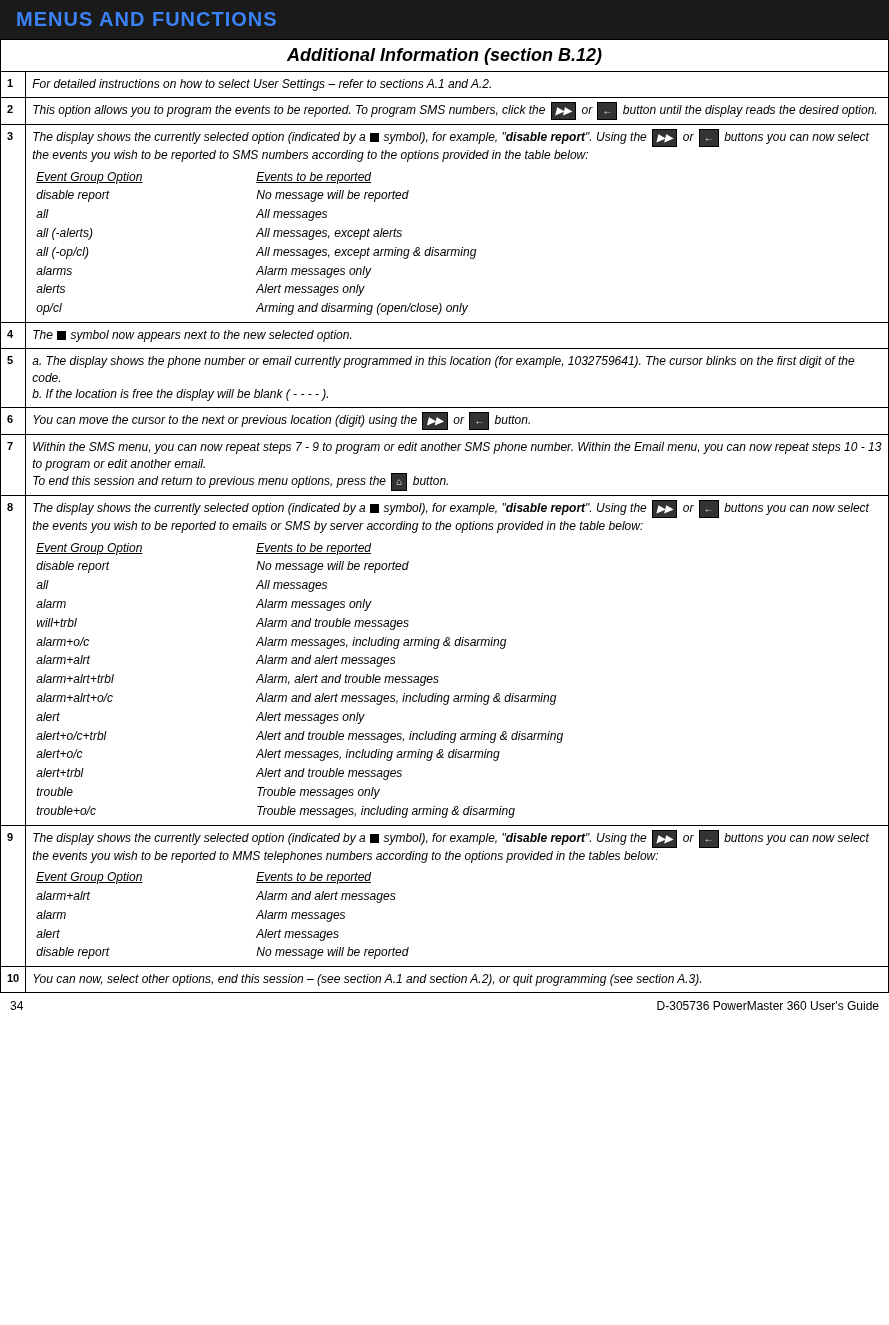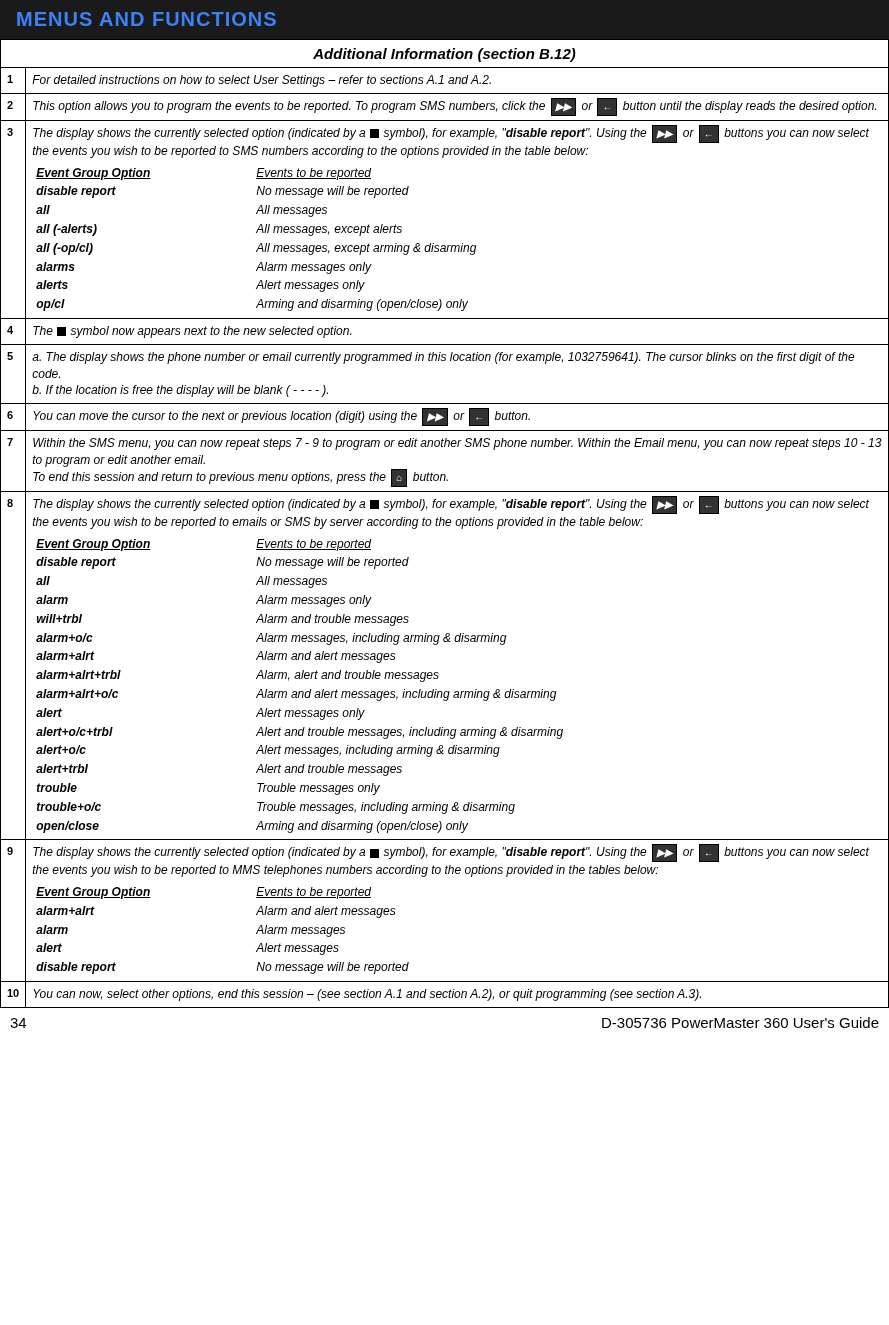--- a/index.html
+++ b/index.html
@@ -22,21 +22,21 @@
     .main-table {
       width: 100%;
       border-collapse: collapse;
       margin: 0;
     }
     .title-row td {
       background: #fff;
       text-align: center;
       font-style: italic;
       font-weight: bold;
-      font-size: 15px;
+      font-size: 18px;
       border: 1px solid #000;
       padding: 5px 16px;
     }
     .content-row td {
       border: 1px solid #000;
       vertical-align: top;
       padding: 4px 6px;
       line-height: 1.4;
     }
     .row-num {
@@ -59,21 +59,21 @@
       margin-top: 4px;
       border-collapse: collapse;
     }
     .event-table td {
       font-style: italic;
       font-size: 12px;
       padding: 1px 4px;
       vertical-align: top;
       border: none;
     }
-    .event-table .col1 { width: 220px; font-weight: bold; }
+    .event-table .col1 { width: 220px; font-weight: normal; }
     .event-table .col2 { font-weight: normal; }
     .inline-btn {
       display: inline-block;
       background: #333;
       color: #fff;
       font-size: 10px;
       padding: 1px 4px;
       margin: 0 2px;
       border: 1px solid #000;
       font-weight: bold;
@@ -85,21 +85,21 @@
       height: 9px;
       background: #000;
       vertical-align: middle;
       margin: 0 1px;
     }
     .page-footer {
       display: flex;
       justify-content: space-between;
       align-items: center;
       padding: 4px 10px;
-      font-size: 15px;
+      font-size: 12px;
       margin-top: 2px;
     }
   </style>
 </head>
 <body>
 
 <div class="page-header">
   <span>MENUS AND FUNCTIONS</span>
 </div>
 
@@ -274,24 +274,20 @@
                 <td class="col2">Alert and trouble messages</td>
               </tr>
         <tr>
                 <td class="col1">trouble</td>
                 <td class="col2">Trouble messages only</td>
               </tr>
         <tr>
                 <td class="col1">trouble+o/c</td>
                 <td class="col2">Trouble messages, including arming &amp; disarming</td>
               </tr>
-        <tr>
-                <td class="col1">open/close</td>
-                <td class="col2">Arming and disarming (open/close) only</td>
-              </tr>
       </tbody>
           </table>
     </td>
   </tr>
 
   <tr class="content-row">
     <td class="row-num">9</td>
     <td class="row-content">
       <span>The display shows the currently selected option (indicated by a </span><span class="square-sym"></span><span> symbol), for example, "<span class="italic-bold">disable report</span>". Using the </span>
       <span class="inline-btn">▶▶</span>

